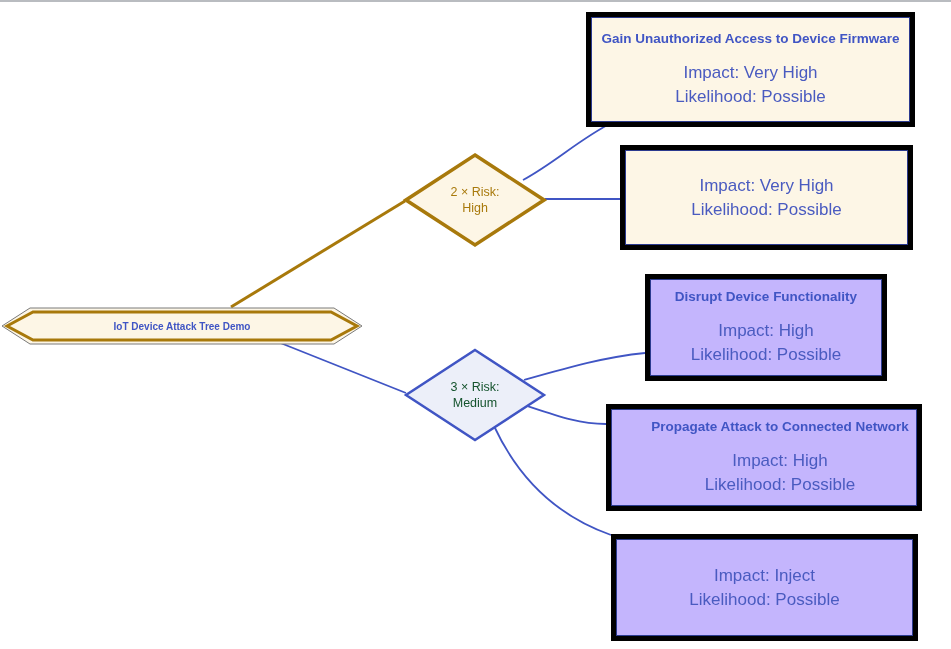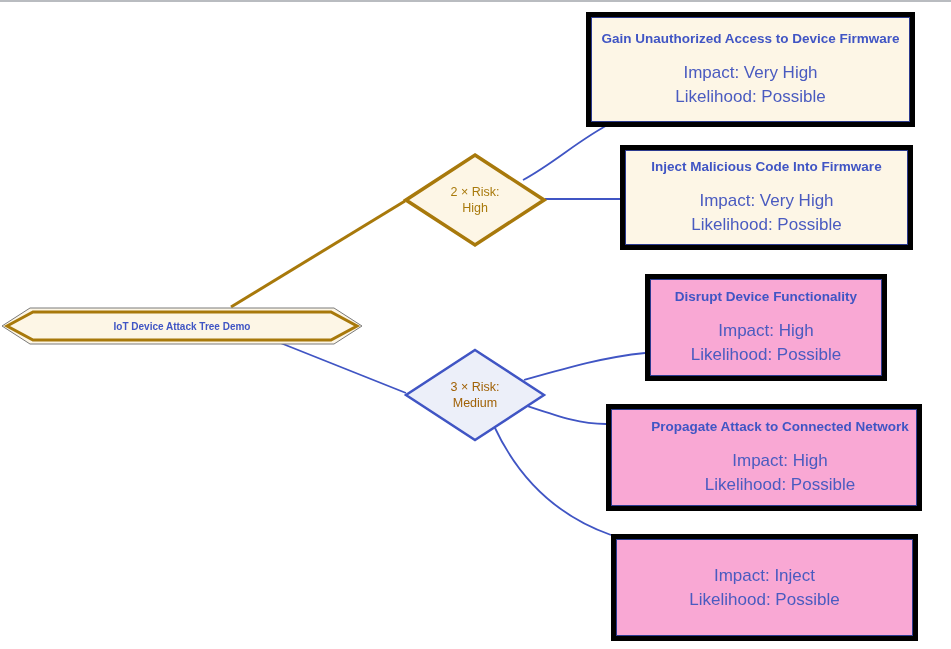--- a/index.html
+++ b/index.html
@@ -38,21 +38,21 @@
                 0 -5px 0 0 #000000, 5px -5px 0 0 #000000,
                 -5px 5px 0 0 #000000, -5px -5px 0 0 #000000;
     display: flex;
     flex-direction: column;
     align-items: center;
     justify-content: center;
     text-align: center;
     padding: 8px 12px;
   }
   .node-box.cream { background: #fdf6e6; }
-  .node-box.lav   { background: #f9a8d4; }
+  .node-box.lav   { background: #c4b5fd; }
 
   .node-title {
     font-size: 13.5px;
     font-weight: bold;
     color: #4055c4;
     line-height: 1.2;
     margin-bottom: 14px;
     white-space: nowrap;
   }
   .node-meta {
@@ -78,21 +78,21 @@
   .gate .gate-label {
     position: relative;
     z-index: 2;
     text-align: center;
     font-size: 12.5px;
     font-weight: normal;
     line-height: 1.32;
     white-space: nowrap;
   }
   .gate.gold .gate-label { color: #a8790b; }
-  .gate.blue .gate-label { color: #a16207; }
+  .gate.blue .gate-label { color: #14532d; }
 
   
   #root-node {
     position: absolute;
     display: flex;
     align-items: center;
     justify-content: center;
   }
   #root-node svg {
     position: absolute;
@@ -158,21 +158,20 @@
     </div>
   </div>
 
   <div class="node-box cream" style="left:591px; top:15px; width:319px; height:105px;">
     <div class="node-title">Gain Unauthorized Access to Device Firmware</div>
     <div class="node-meta">Impact: Very High</div>
     <div class="node-meta">Likelihood: Possible</div>
   </div>
 
   <div class="node-box cream" style="left:625px; top:148px; width:283px; height:95px;">
-    <div class="node-title">Inject Malicious Code Into Firmware</div>
     <div class="node-meta">Impact: Very High</div>
     <div class="node-meta">Likelihood: Possible</div>
   </div>
 
   <div class="node-box lav" style="left:650px; top:277px; width:232px; height:97px;">
     <div class="node-title">Disrupt Device Functionality</div>
     <div class="node-meta">Impact: High</div>
     <div class="node-meta">Likelihood: Possible</div>
   </div>
 

